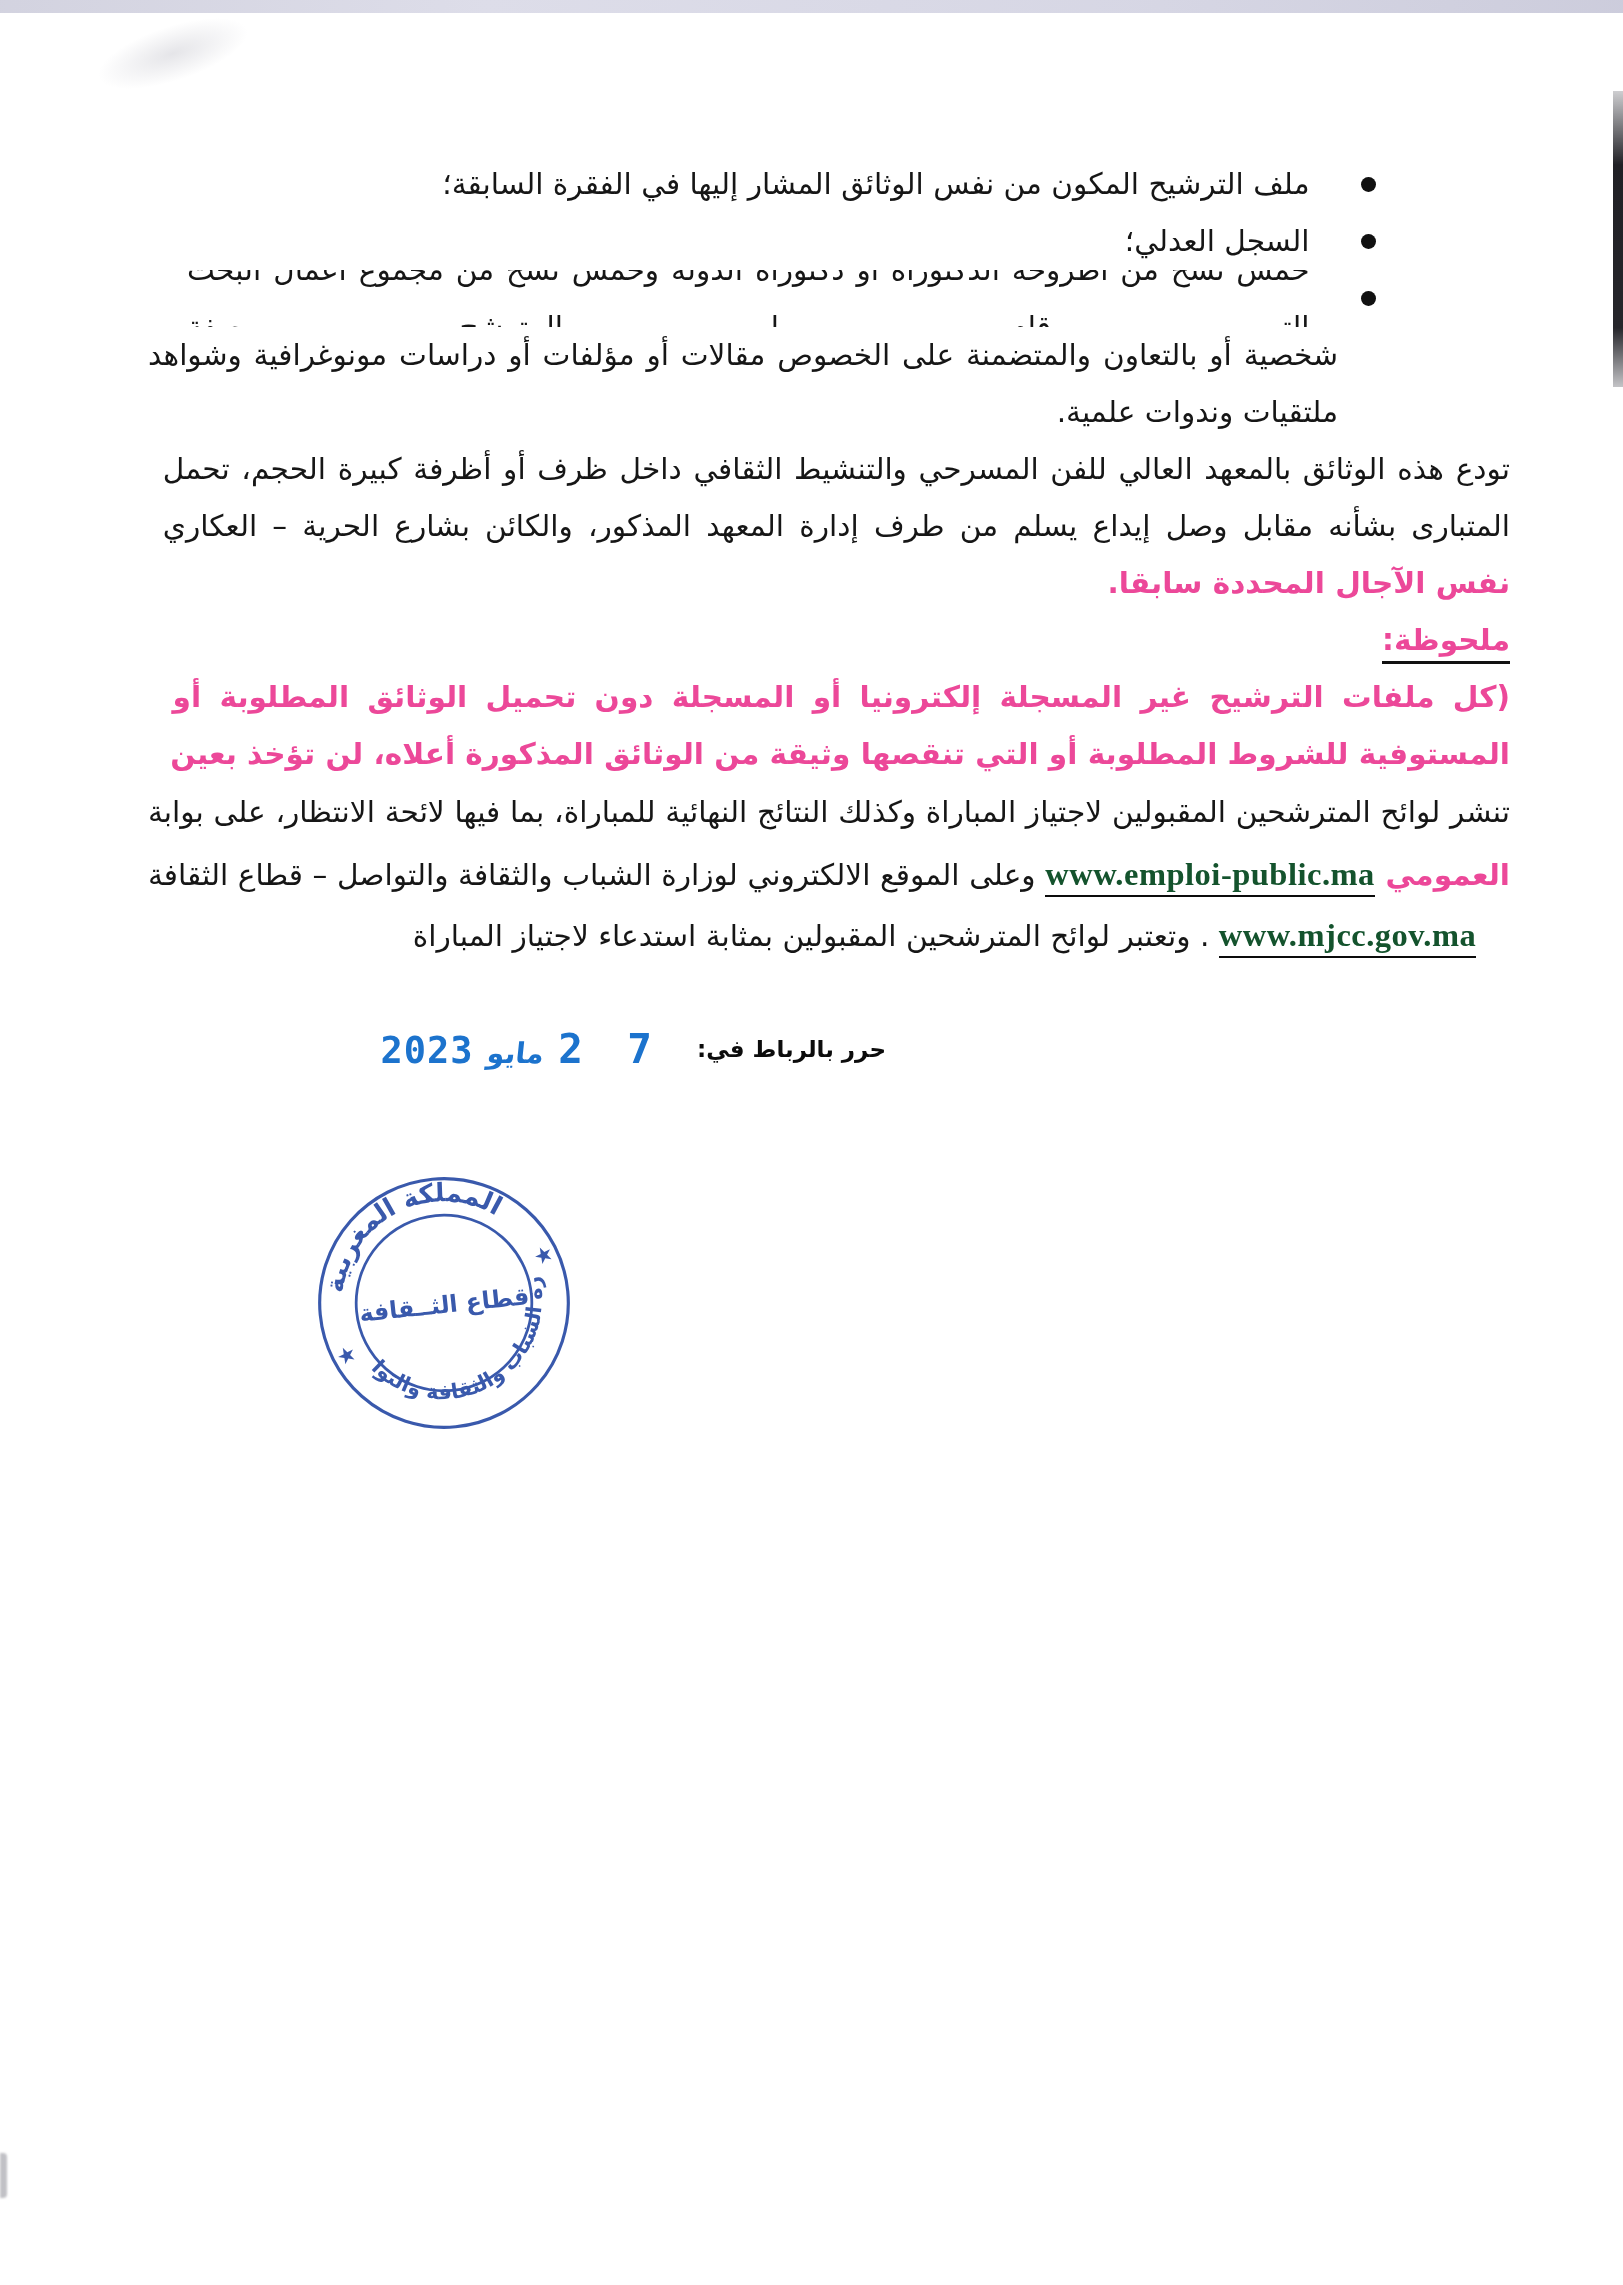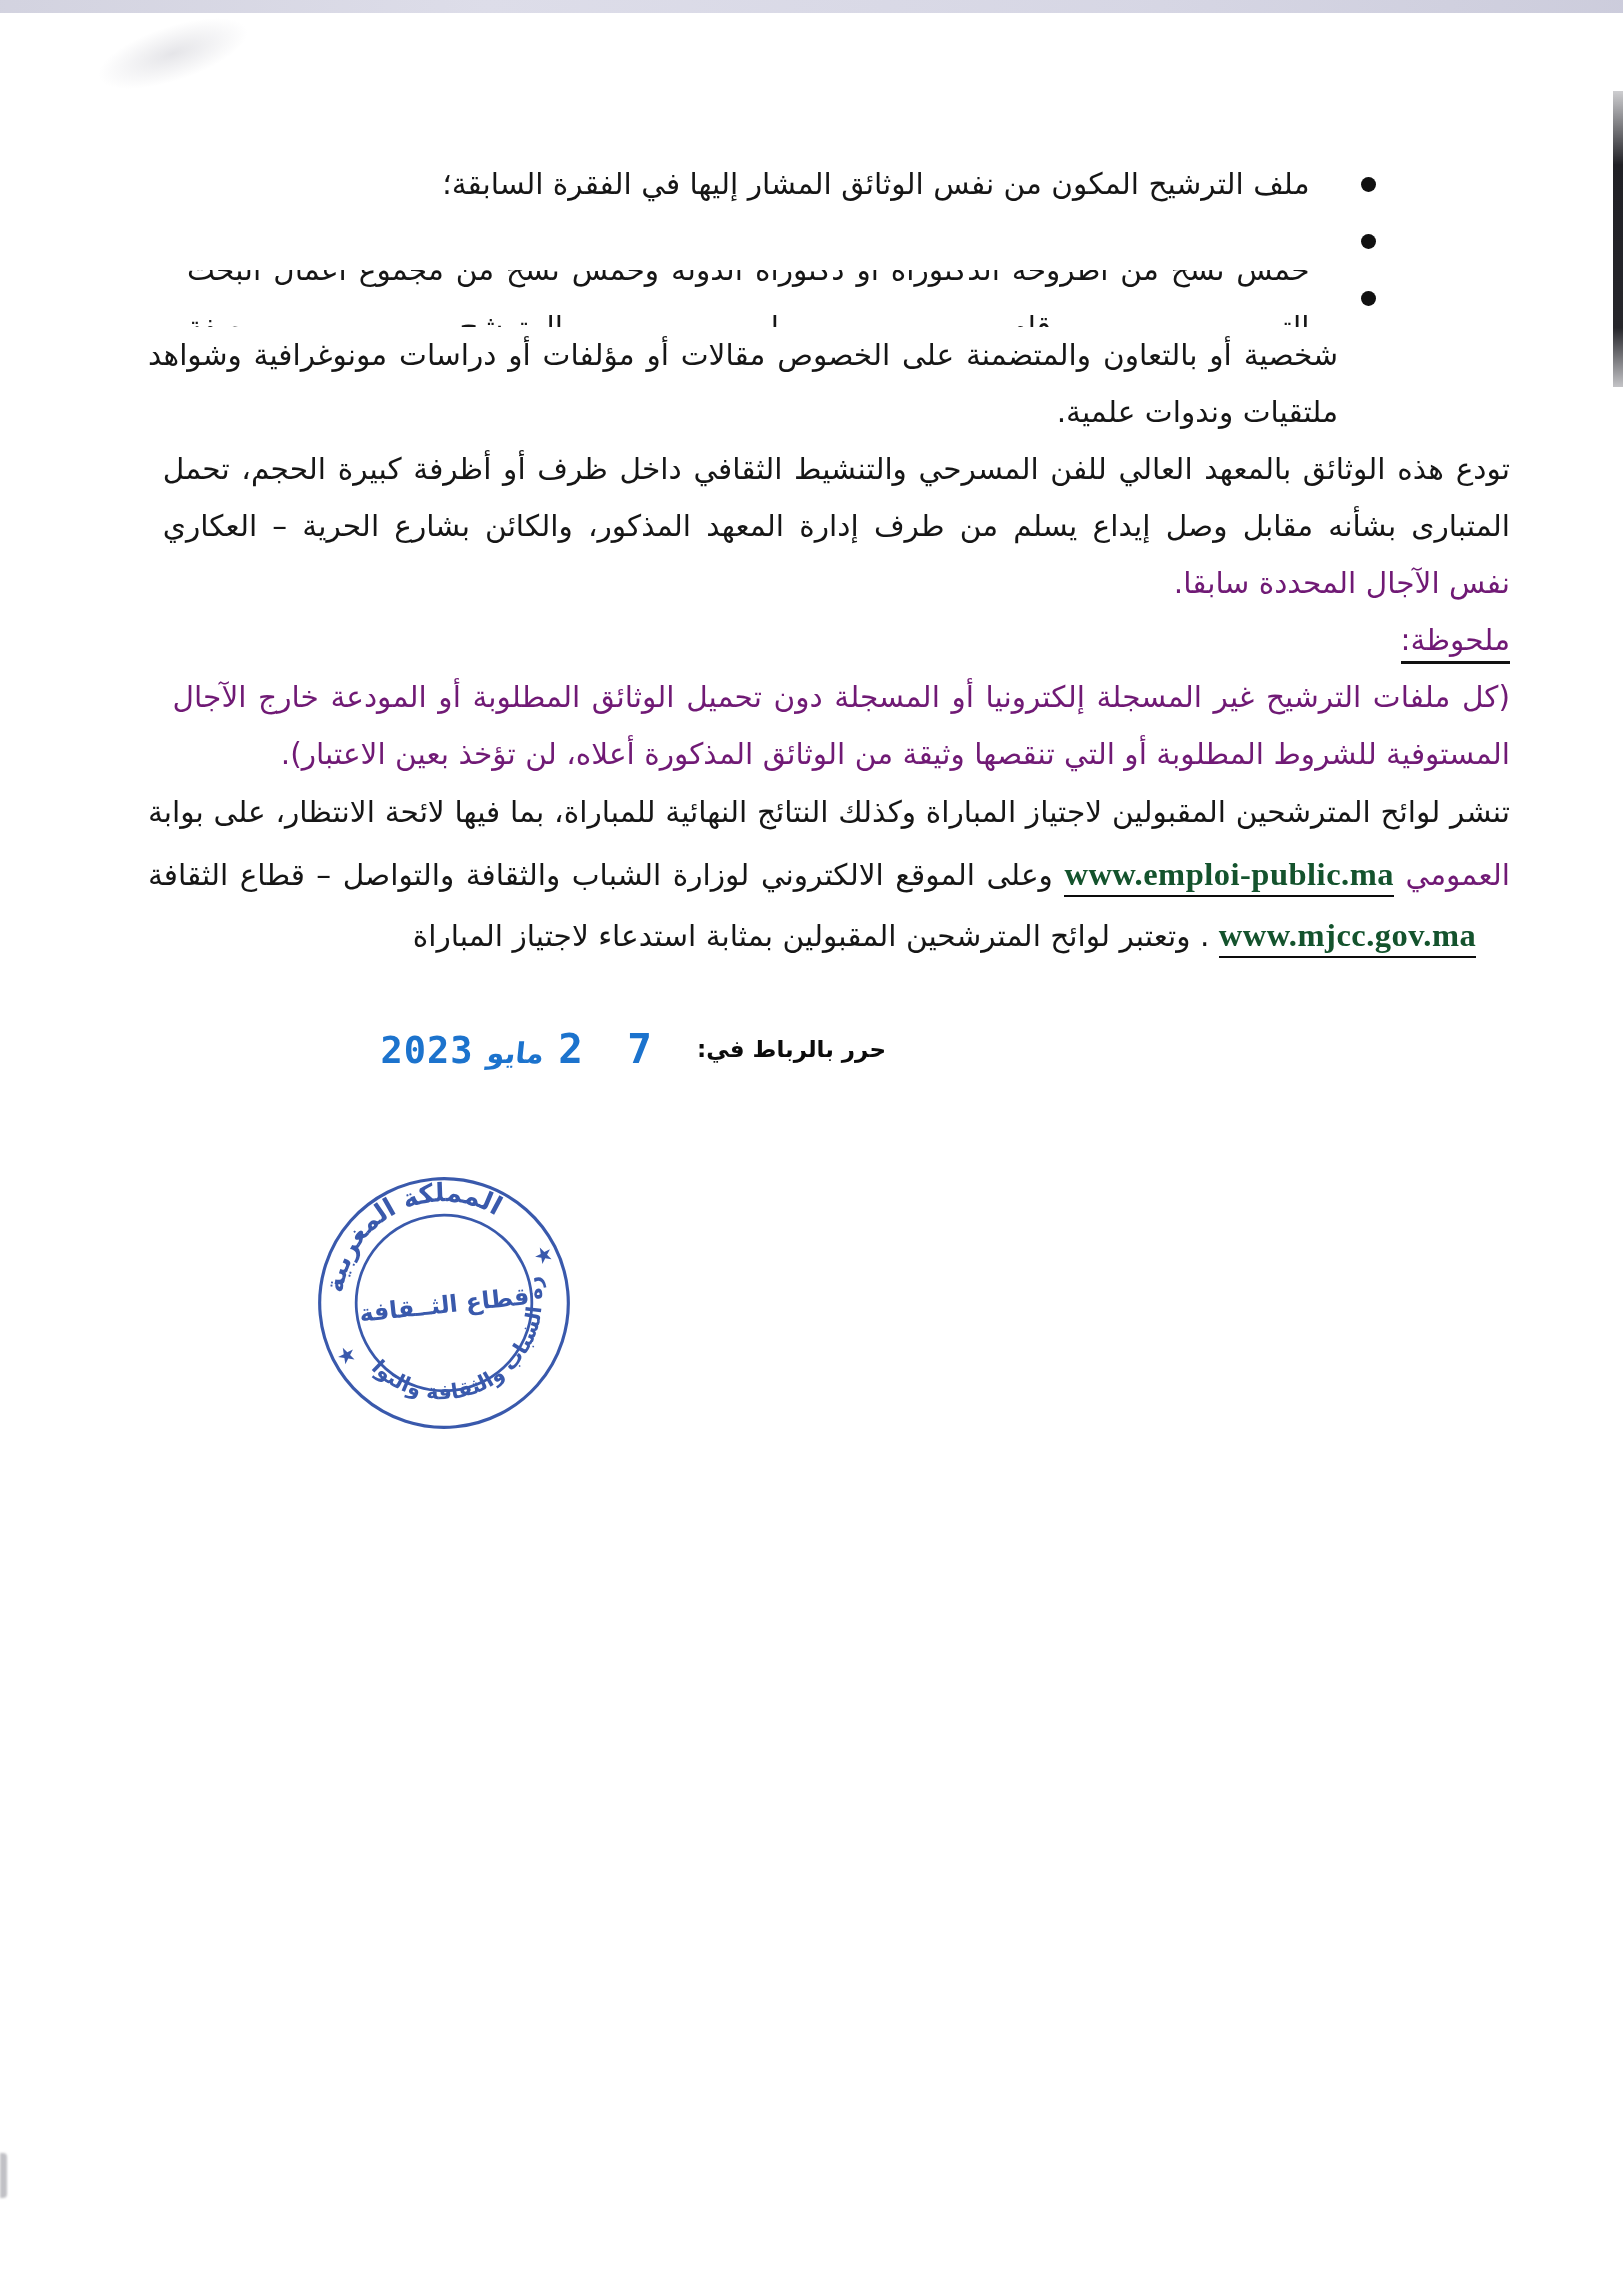--- a/index.html
+++ b/index.html
@@ -23,21 +23,21 @@
   .doc{position:absolute;left:148px;right:113px;top:156px;direction:rtl;}
   .line{position:relative;overflow:hidden;font-size:29.6px;color:#161616;
     text-align:start;white-space:normal;gap:32px;}
   .line.just{text-align:justify;text-align-last:justify;}
   .line.center{text-align:center;text-align-last:center;}
   .row{display:flex;align-items:center;}
   .row .txt{flex:1;min-width:0;}
   .row .txt.just{text-align:justify;text-align-last:justify;}
   .dot{width:14.8px;height:14.8px;border-radius:50%;background:#111;
     flex:0 0 14.8px;margin-left:19.7px;}
-  .b{font-weight:400;color:#701a75;}
+  .b{font-weight:700;color:#ec4899;}
   .url{font-family:"Liberation Serif",serif;font-weight:700;font-size:32.5px;
     letter-spacing:0.5px;border-bottom:2.5px solid #0c0c0c;padding-bottom:3px;
     direction:ltr;unicode-bidi:isolate;color:#14532d;}
   .note-u{border-bottom:3.9px solid #111;padding-bottom:4px;}
 
   
   .dateline{position:absolute;top:1019px;right:737px;height:59px;
     display:flex;direction:rtl;align-items:center;gap:35px;}
   .dateline .lbl{font-size:23px;font-weight:700;color:#0c0c0c;white-space:nowrap;}
   .bluedate{display:flex;direction:rtl;align-items:baseline;gap:13.8px;}
@@ -66,20 +66,21 @@
   <div class="smudge"></div>
   <div class="mark-bl"></div>
 
   <div class="doc" id="doc-lines">
       <div class="line row" style="height: 57px; line-height: 57px; padding-right: 134px;">
         <span class="dot"></span>
         <div class="txt"><span>ملف الترشيح المكون من نفس الوثائق المشار إليها في الفقرة السابقة؛</span></div>
       </div>
       <div class="line row" style="height: 57px; line-height: 57px; padding-right: 134px;">
         <span class="dot"></span>
+        <div class="txt"><span>السجل العدلي؛</span></div>
       </div>
       <div class="line row" style="height: 57px; line-height: 57px; padding-right: 134px;">
         <span class="dot"></span>
         <div class="txt just" style="padding-left: 39px;"><span>خمس نسخ من أطروحة الدكتوراه أو دكتوراه الدولة وخمس نسخ من مجموع أعمال البحث التي قام بها المترشح بصفة</span></div>
       </div>
       <div class="line just" style="height: 57px; line-height: 57px; padding-right: 172px;"><span>شخصية أو بالتعاون والمتضمنة على الخصوص مقالات أو مؤلفات أو دراسات مونوغرافية وشواهد تثبت المشاركة في</span></div>
       <div class="line" style="height: 57px; line-height: 57px; padding-right: 172px;"><span>ملتقيات وندوات علمية.</span></div>
       <div class="line just" style="height: 57px; line-height: 57px; padding-left: 14.8px;"><span>تودع هذه الوثائق بالمعهد العالي للفن المسرحي والتنشيط الثقافي داخل ظرف أو أظرفة كبيرة الحجم، تحمل اسم المترشح والتخصص</span></div>
       <div class="line just" style="height: 57px; line-height: 57px; padding-left: 14.8px;"><span>المتبارى بشأنه مقابل وصل إيداع يسلم من طرف إدارة المعهد المذكور، والكائن بشارع الحرية – العكاري بالرباط، وذلك </span></div>
       <div class="line" style="height: 57px; line-height: 57px;"><span class="b">نفس الآجال المحددة سابقا.</span></div>

